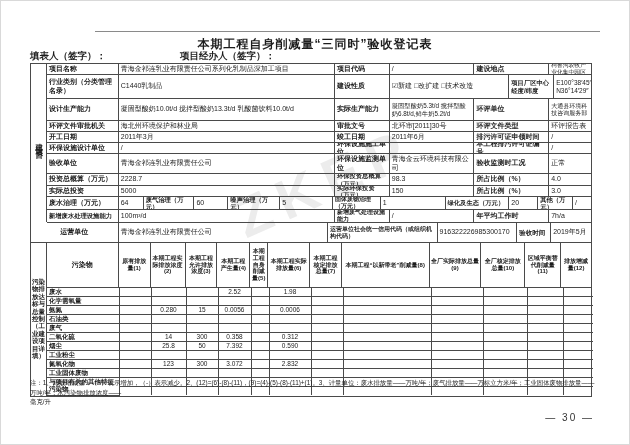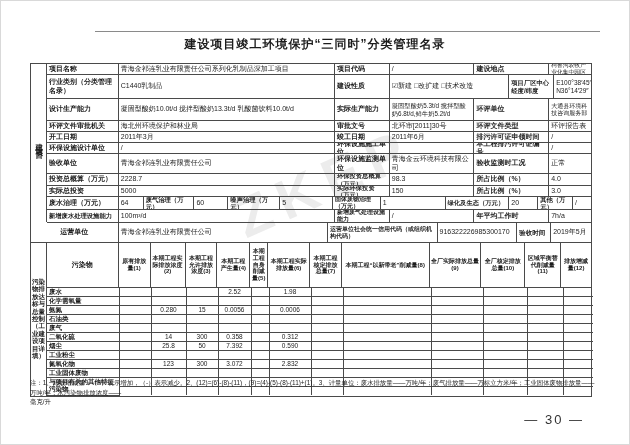--- a/index.html
+++ b/index.html
@@ -50,35 +50,37 @@
     font-size:6.5px;}
   table.pbody td{border:1px solid #4a4a4a;padding:0 1px;height:8px;line-height:8px;
     text-align:center;overflow:hidden;white-space:nowrap;}
   table.pbody td.pname{text-align:left;font-weight:bold;padding-left:2px;white-space:normal;
     line-height:1.05;}
   table.pbody tr td:last-child{border-right:none;}
   table.pbody tr:last-child td{border-bottom:none;}
   table.pbody td:first-child{border-left:none;}
   table.pbody tr:first-child td{border-top:none;}
   .notes{position:absolute;left:30px;top:378px;width:566px;font-size:6.4px;line-height:1.5;}
-  .pagenum{position:absolute;right:46px;top:412px;font-size:13px;letter-spacing:2px;color:#333;}
+  .pagenum{position:absolute;right:36px;top:412px;font-size:10px;letter-spacing:2px;color:#333;}
   .watermark{position:absolute;left:230px;top:150px;font-size:56px;font-weight:bold;
     color:rgba(150,150,150,0.18);transform:rotate(-24deg);letter-spacing:10px;pointer-events:none;}
   .v{font-weight:normal;}
 </style>
 </head>
 <body>
 
 <div class="frame"></div>
 <div class="toprule"></div>
 <div class="watermark">ZKEP</div>
 
-<div class="title">建设项目竣工环境保护“三同时”分类管理名录</div>
+<div class="title">本期工程自身削减量“三同时”验收登记表</div>
 
 <div class="subhead">
+  <span class="sp2">填表人（签字）：</span>
+  <span class="sp3">项目经办人（签字）：</span>
 </div>
 
 <div class="tbl">
   <div class="stripA">建设项目</div>
   <div class="stripB">污染物排放达标与总量控制（工业建设项目详填）</div>
 
   <div class="row" style="height:11px">
     <div class="cell lbl wL">项目名称</div>
     <div class="cell v wV1">青海金祁连乳业有限责任公司系列化乳制品深加工项目</div>
     <div class="cell lbl wL2">项目代码</div>

